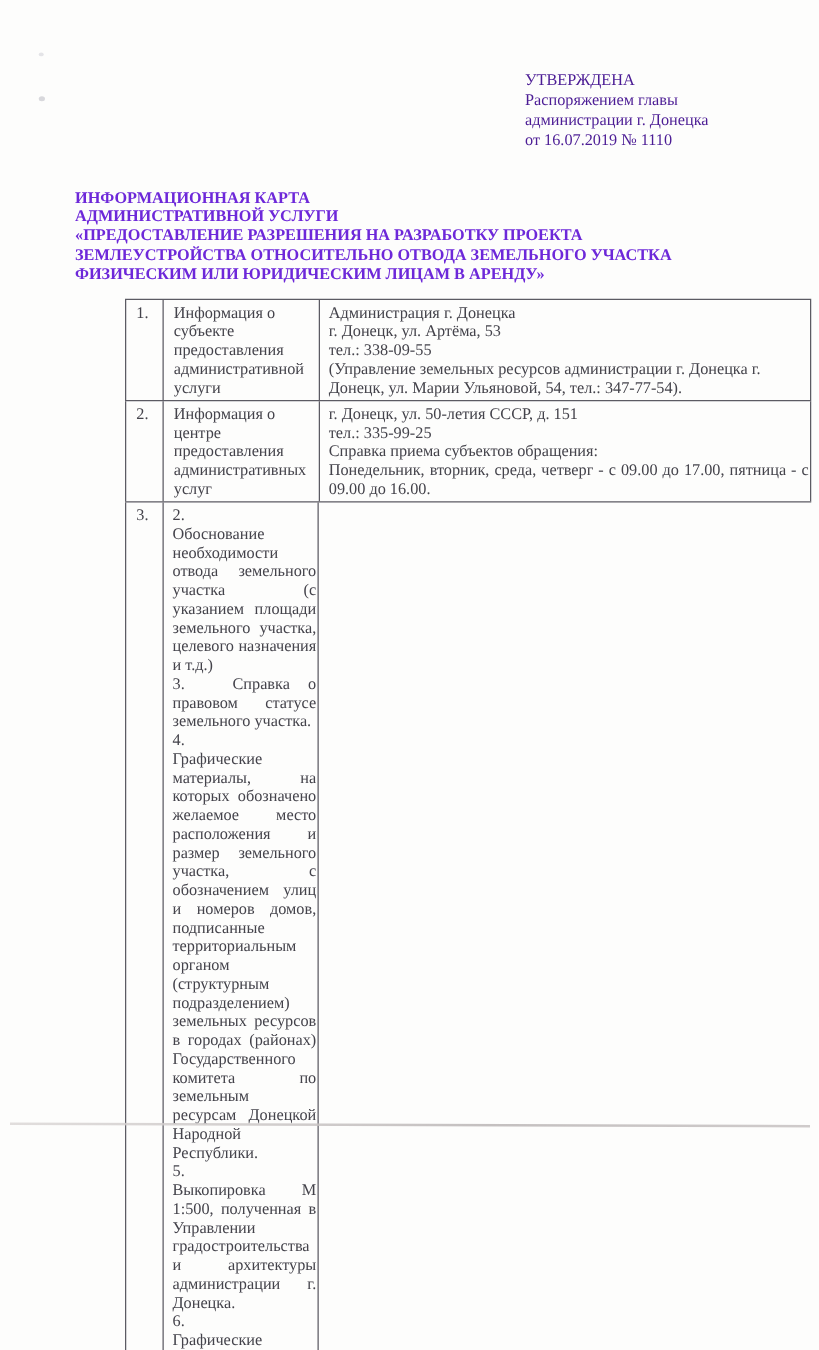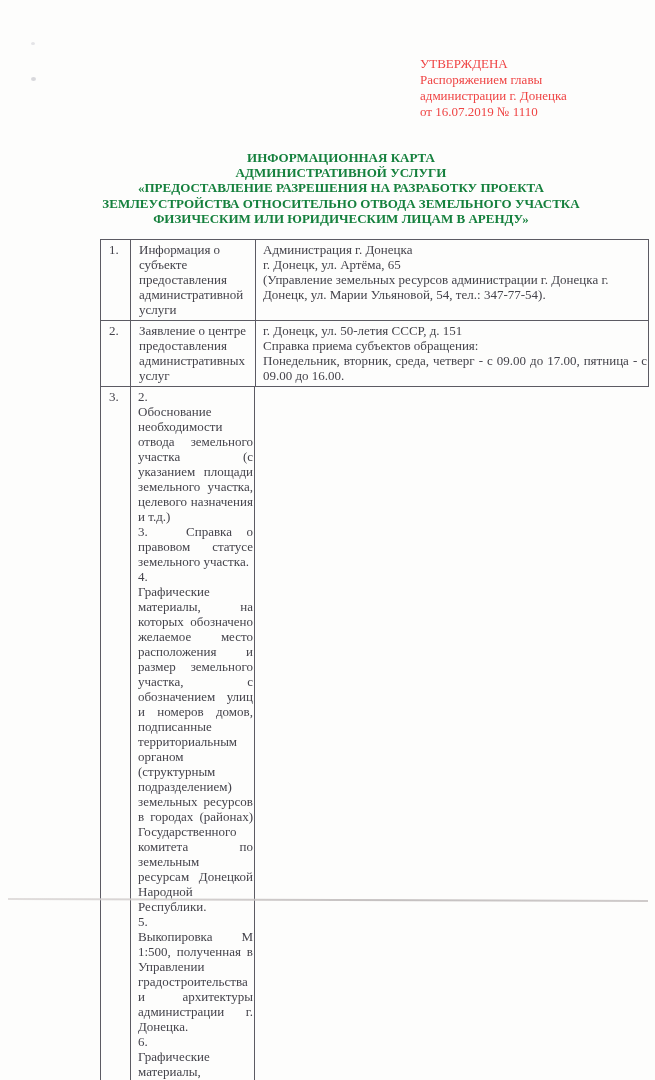--- a/index.html
+++ b/index.html
@@ -22,28 +22,28 @@
   .fold-line {
     position:absolute; left:8px; top:899px; width:640px; height:2px;
     background:linear-gradient(to right,#dcd8d7,#bab5b5 60%,#c7c2c2);
     transform:rotate(0.18deg); opacity:.85;
   }
   
   .approval {
     position:absolute; left:420px; top:56px;
     font-size:13px; line-height:16px;
     white-space:pre-line;
-    color:#ef4444;
+    color:#4c1d95;
   }
   
   .doc-title {
     position:absolute; left:60px; top:150px; width:562px;
     font-size:13px; line-height:15.2px; font-weight:bold;
-    text-align:center; white-space:pre-line;
-    color:#15803d;
+    white-space:pre-line;
+    color:#6d28d9;
   }
   
   .info-table {
     position:absolute; left:100px; top:239px; width:549px;
     border-top:1px solid #5c5b63;
     font-size:13px; line-height:15px;
   }
   .trow {
     display:grid;
     grid-template-columns:30px 125px 1fr;
@@ -77,29 +77,31 @@
 «ПРЕДОСТАВЛЕНИЕ РАЗРЕШЕНИЯ НА РАЗРАБОТКУ ПРОЕКТА
 ЗЕМЛЕУСТРОЙСТВА ОТНОСИТЕЛЬНО ОТВОДА ЗЕМЕЛЬНОГО УЧАСТКА
 ФИЗИЧЕСКИМ ИЛИ ЮРИДИЧЕСКИМ ЛИЦАМ В АРЕНДУ»</div>
 
   <div class="info-table" id="tableHost">
       <div class="trow">
         <div class="cell cell-num">1.</div>
         <div class="cell cell-label">Информация о субъекте предоставления административной услуги</div>
         <div class="cell cell-content">
           <p class="para">Администрация г. Донецка</p>
-          <p class="para">г. Донецк, ул. Артёма, 65</p>
+          <p class="para">г. Донецк, ул. Артёма, 53</p>
+          <p class="para">тел.: 338-09-55</p>
           <p class="para">(Управление земельных ресурсов администрации г. Донецка г. Донецк, ул. Марии Ульяновой, 54, тел.: 347-77-54).</p>
         </div>
       </div>
       <div class="trow">
         <div class="cell cell-num">2.</div>
-        <div class="cell cell-label">Заявление о центре предоставления административных услуг</div>
+        <div class="cell cell-label">Информация о центре предоставления административных услуг</div>
         <div class="cell cell-content">
           <p class="para">г. Донецк, ул. 50-летия СССР, д. 151</p>
+          <p class="para">тел.: 335-99-25</p>
           <p class="para">Справка приема субъектов обращения:</p>
           <p class="para just">Понедельник, вторник, среда, четверг - с 09.00 до 17.00, пятница - с 09.00 до 16.00.</p>
         </div>
       </div>
       <div class="trow">
         <div class="cell cell-num">3.</div>
         <div class="cell cell-content">
           <p class="para just"><span class="inum">2.</span>Обоснование необходимости отвода земельного участка (с указанием площади земельного участка, целевого назначения и т.д.)</p>
           <p class="para just"><span class="inum">3.</span>Справка о правовом статусе земельного участка.</p>
           <p class="para just"><span class="inum">4.</span>Графические материалы, на которых обозначено желаемое место расположения и размер земельного участка, с обозначением улиц и номеров домов, подписанные территориальным органом (структурным подразделением) земельных ресурсов в городах (районах) Государственного комитета по земельным ресурсам Донецкой Народной Республики.</p>

